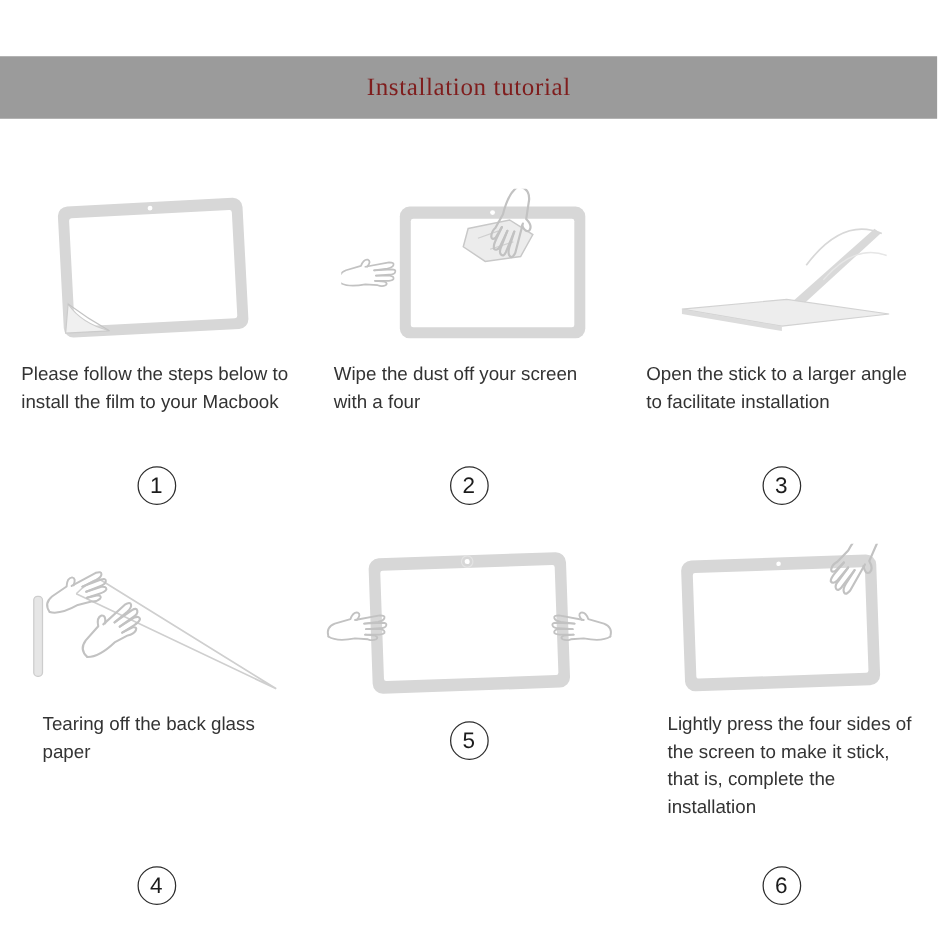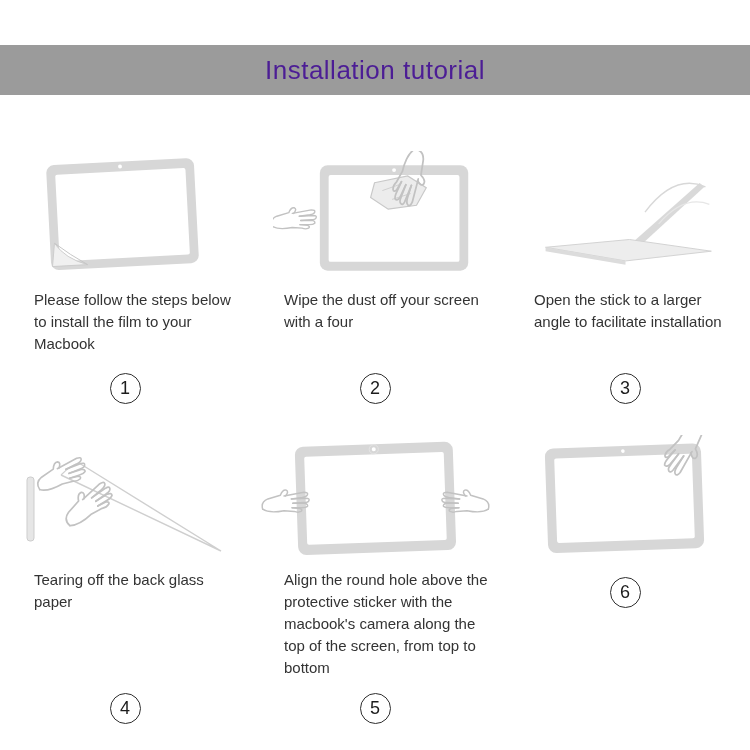--- a/index.html
+++ b/index.html
@@ -5,35 +5,35 @@
   html,body{margin:0;padding:0;background:#fff;}
   .page{
     position:relative;width:750px;height:750px;background:#ffffff;
     font-family:"Liberation Sans",sans-serif;overflow:hidden;
   }
   .header{
     margin-top:45px;height:50px;background:#9b9b9b;
     display:flex;align-items:center;justify-content:center;
   }
   .header .title{
-    color:#4c1d95;font-size:26px;font-weight:400;letter-spacing:.5px;
+    color:#7f1d1d;font-size:20px;font-weight:400;letter-spacing:.5px;font-family:Liberation Serif, serif;
   }
   .row{display:flex;width:750px;}
   .row2{margin-top:26px;}
   .step{width:250px;display:flex;flex-direction:column;}
   .illu{
     display:flex;align-items:flex-end;justify-content:center;
     padding-bottom:6px;
   }
   .row1 .illu{height:184px;}
   .row2 .illu{height:124px;}
   .text{
     padding:4px 12px 0 34px;font-size:15px;line-height:22px;color:#333333;
   }
-  .row1 .text{height:72px;}
+  .row1 .text{height:72px;padding-left:17px;}
   .row2 .text{height:112px;}
   .numwrap{
     height:42px;display:flex;align-items:center;justify-content:center;margin-top:6px;
   }
   .num{
     width:29px;height:29px;border:1.6px solid #2e2e2e;border-radius:50%;
     display:flex;align-items:center;justify-content:center;
     font-size:18px;color:#1c1c1c;
   }
   svg{display:block;}
@@ -142,37 +142,37 @@
           <g transform="rotate(-2 120 70)">
             <rect x="34" y="10" width="172" height="118" rx="9" fill="#d7d7d7"></rect>
             <rect x="44" y="21" width="152" height="96" rx="2" fill="#ffffff"></rect>
             <circle cx="120" cy="15.5" r="2.2" fill="#ffffff"></circle>
             <circle cx="120" cy="15.5" r="5" fill="none" stroke="#e4e4e4" stroke-width="1"></circle>
           </g>
           <use href="#hand" width="70" height="44" transform="translate(-6 56) scale(0.8)"></use>
           <use href="#hand" width="70" height="44" transform="translate(246 56) scale(-0.8 0.8)"></use>
         </svg>
       </div>
-      <div class="text">Align the round hole above the protective sticker with the macbook's camera along the top of the screen, from top to bottom</div>
       <div class="numwrap">
         <span class="num">5</span>
       </div>
     </div>
 
     <div class="step">
       <div class="illu">
         <svg width="210" height="124" viewBox="0 0 215 135">
           <g transform="rotate(-2 105 70)">
             <rect x="22" y="12" width="170" height="114" rx="9" fill="#d7d7d7"></rect>
             <rect x="32" y="23" width="150" height="92" rx="2" fill="#ffffff"></rect>
             <circle cx="107" cy="17.5" r="2" fill="#ffffff"></circle>
           </g>
           <use href="#hand" width="70" height="44" transform="translate(210 2) rotate(130) scale(0.95)"></use>
         </svg>
       </div>
+      <div class="text">Lightly press the four sides of the screen to make it stick, that is, complete the installation</div>
       <div class="numwrap">
         <span class="num">6</span>
       </div>
     </div>
 
   </div>
 
 </div>
 
 </body></html>

